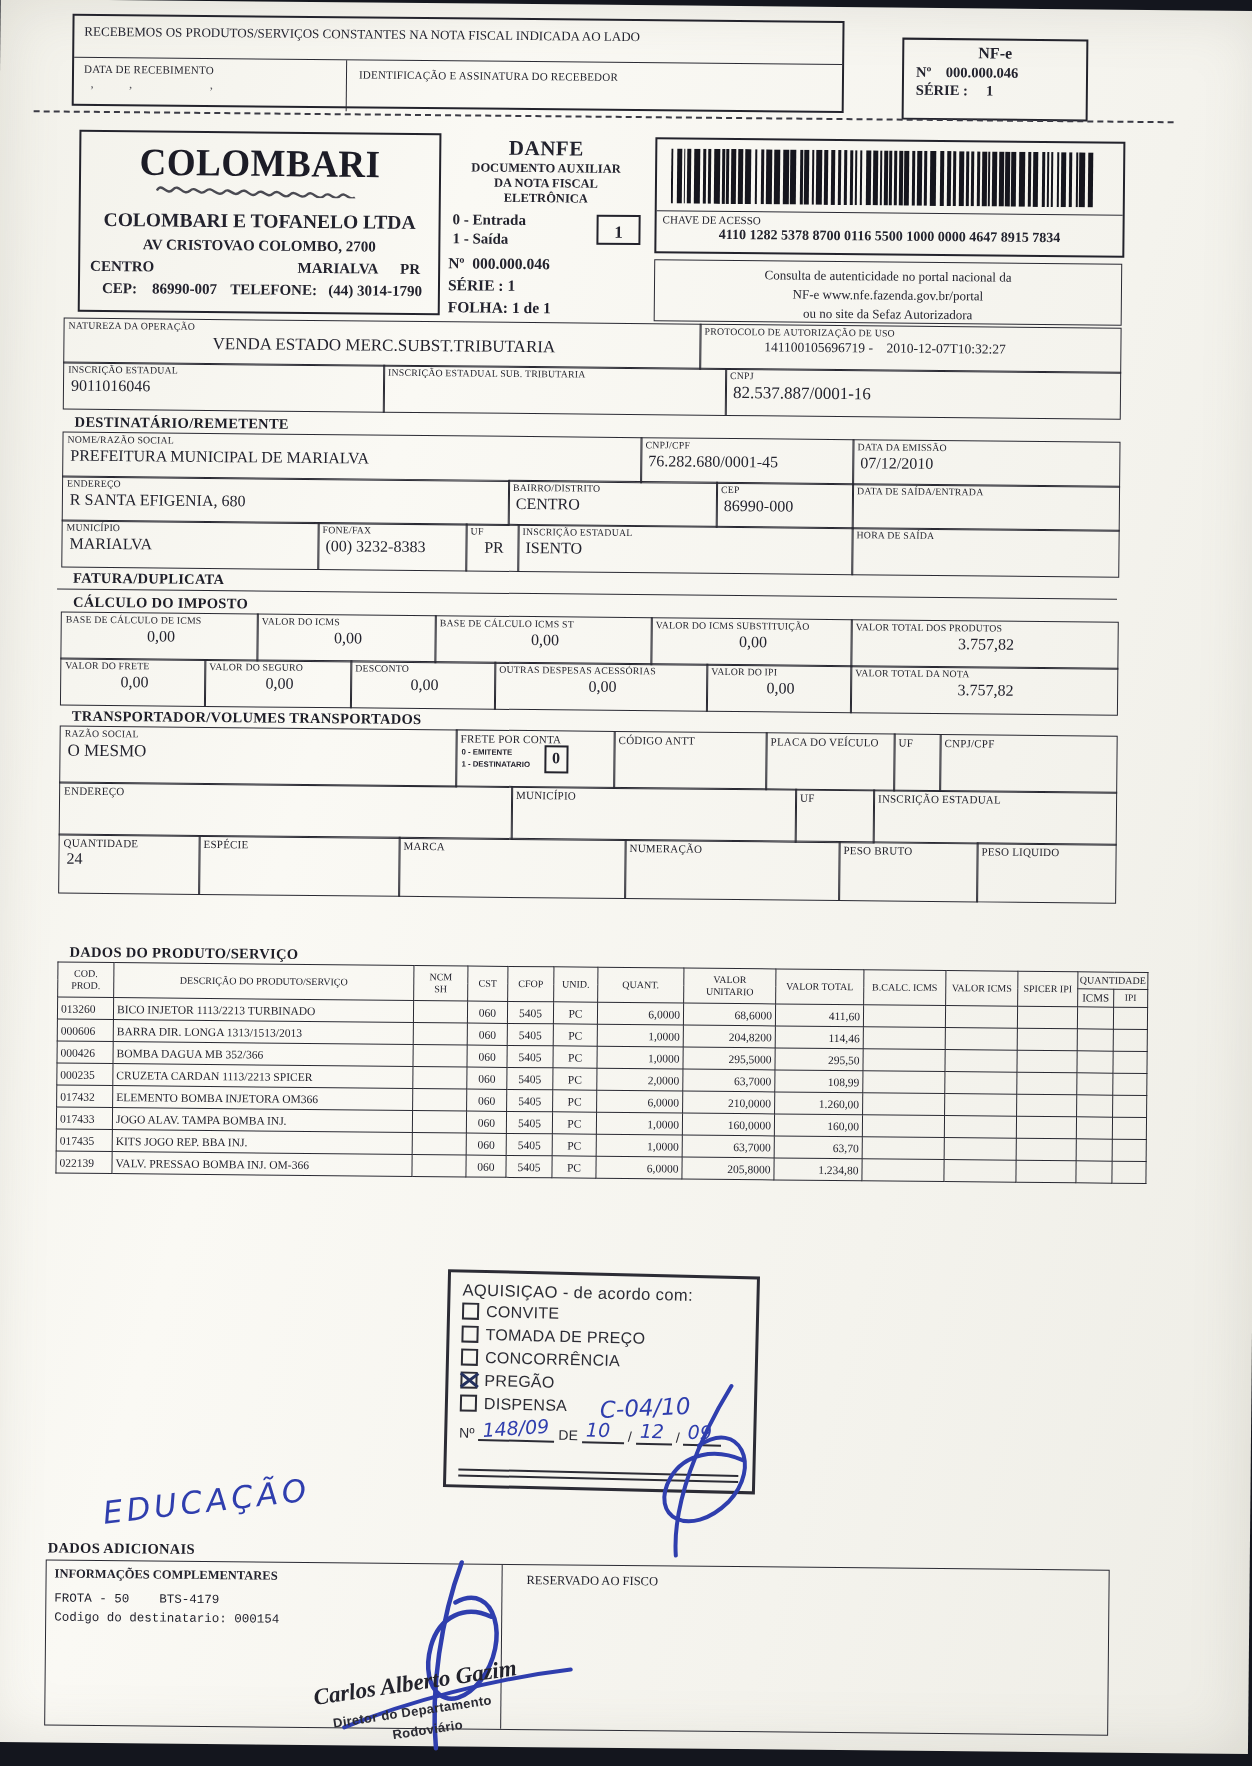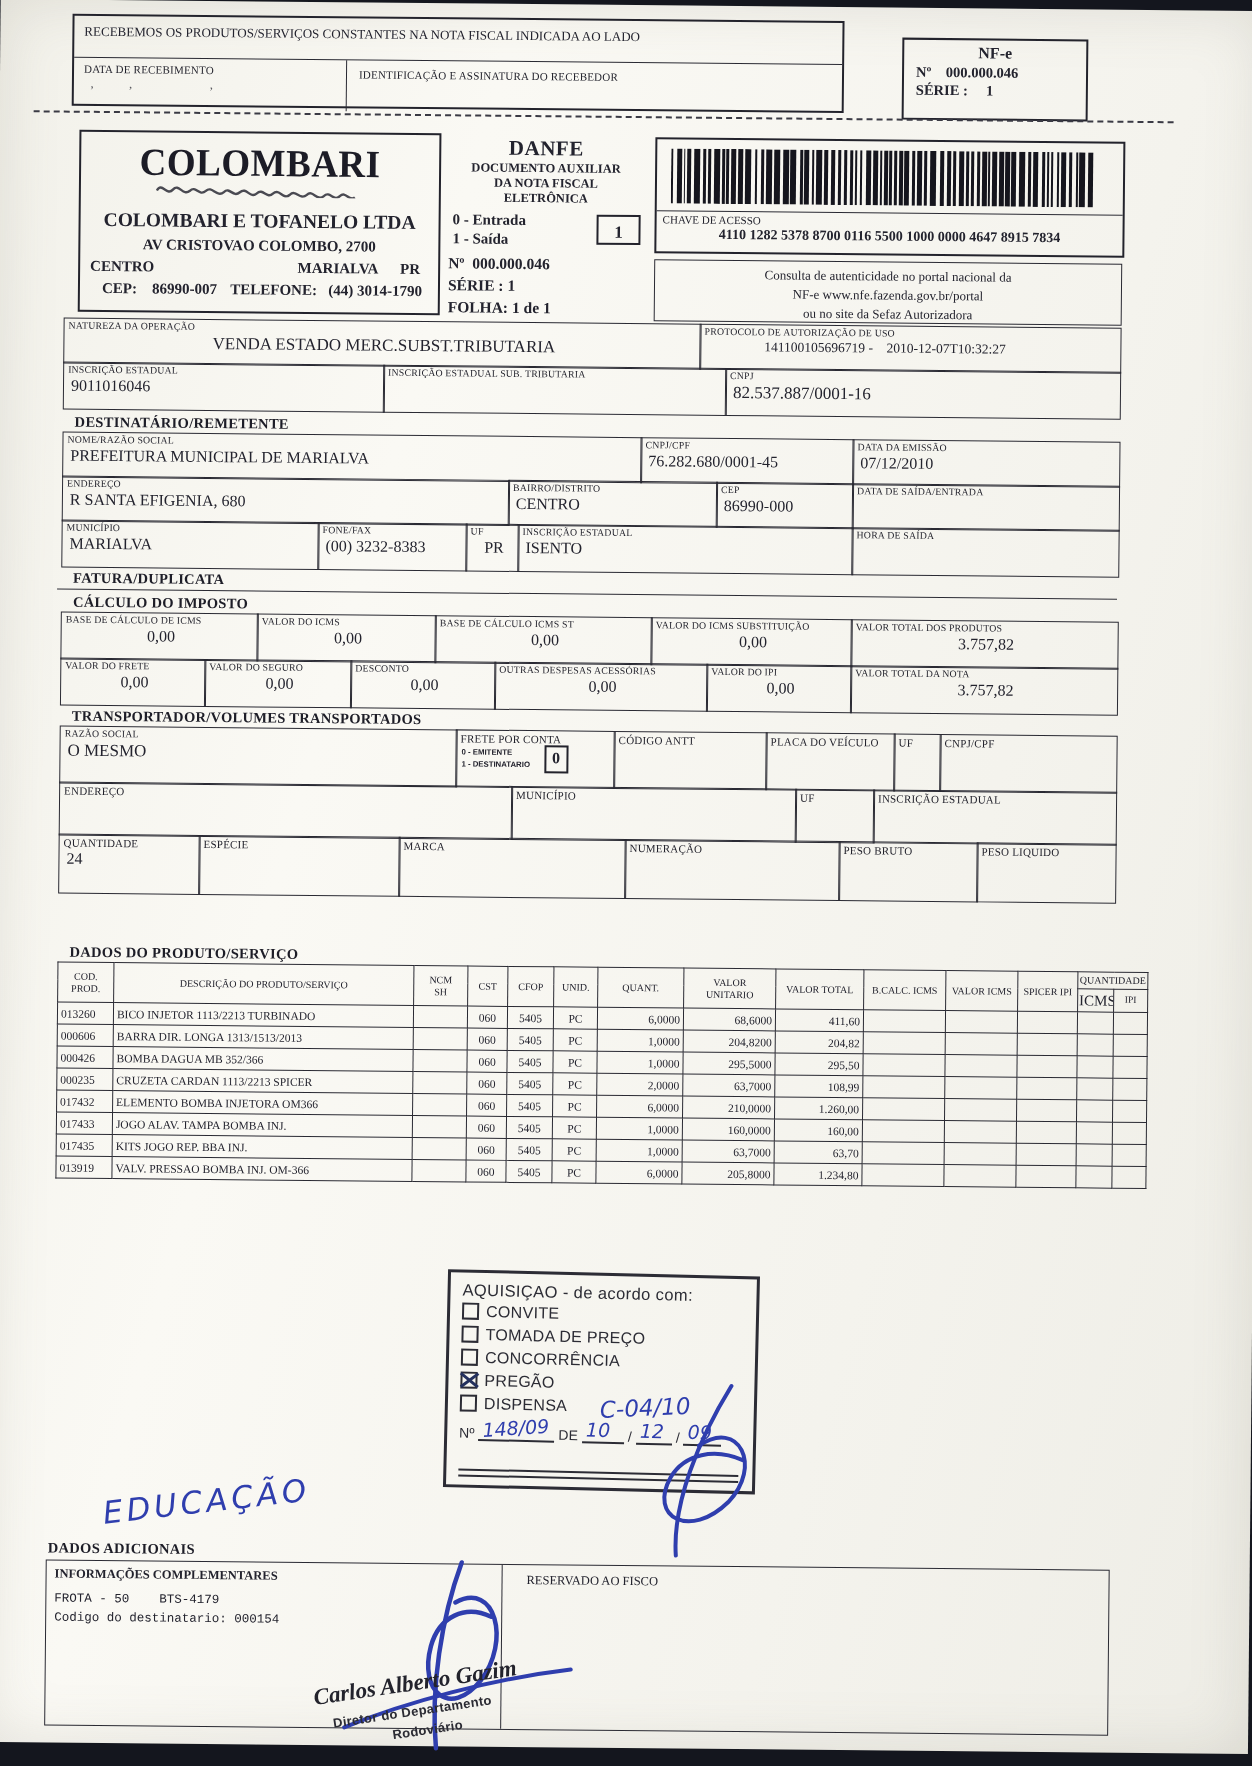--- a/index.html
+++ b/index.html
@@ -433,21 +433,21 @@
         <th rowspan="2">QUANT.</th>
         <th rowspan="2">VALOR
 UNITARIO</th>
         <th rowspan="2">VALOR TOTAL</th>
         <th rowspan="2">B.CALC. ICMS</th>
         <th rowspan="2">VALOR ICMS</th>
         <th rowspan="2">SPICER IPI</th>
         <th colspan="2">QUANTIDADE</th>
       </tr>
       <tr>
-        <th style="font-size:15px">ICMS</th>
+        <th style="font-size:11px">ICMS</th>
         <th style="font-size:9.5px">IPI</th>
       </tr>
     </thead>
     <tbody>
           <tr>
             <td class="c-left">013260</td>
             <td class="c-left">BICO INJETOR 1113/2213 TURBINADO</td>
             <td class="c-c"></td>
             <td class="c-c">060</td>
             <td class="c-c">5405</td>
@@ -463,21 +463,21 @@
           </tr>
           <tr>
             <td class="c-left">000606</td>
             <td class="c-left">BARRA DIR. LONGA 1313/1513/2013</td>
             <td class="c-c"></td>
             <td class="c-c">060</td>
             <td class="c-c">5405</td>
             <td class="c-c">PC</td>
             <td class="c-r">1,0000</td>
             <td class="c-r">204,8200</td>
-            <td class="c-r">204,82</td>
+            <td class="c-r">114,46</td>
             <td class="c-r"></td>
             <td class="c-r"></td>
             <td class="c-r"></td>
             <td class="c-c"></td>
             <td class="c-c"></td>
           </tr>
           <tr>
             <td class="c-left">000426</td>
             <td class="c-left">BOMBA DAGUA MB 352/366</td>
             <td class="c-c"></td>
@@ -551,21 +551,21 @@
             <td class="c-r">1,0000</td>
             <td class="c-r">63,7000</td>
             <td class="c-r">63,70</td>
             <td class="c-r"></td>
             <td class="c-r"></td>
             <td class="c-r"></td>
             <td class="c-c"></td>
             <td class="c-c"></td>
           </tr>
           <tr>
-            <td class="c-left">013919</td>
+            <td class="c-left">022139</td>
             <td class="c-left">VALV. PRESSAO BOMBA INJ. OM-366</td>
             <td class="c-c"></td>
             <td class="c-c">060</td>
             <td class="c-c">5405</td>
             <td class="c-c">PC</td>
             <td class="c-r">6,0000</td>
             <td class="c-r">205,8000</td>
             <td class="c-r">1.234,80</td>
             <td class="c-r"></td>
             <td class="c-r"></td>

